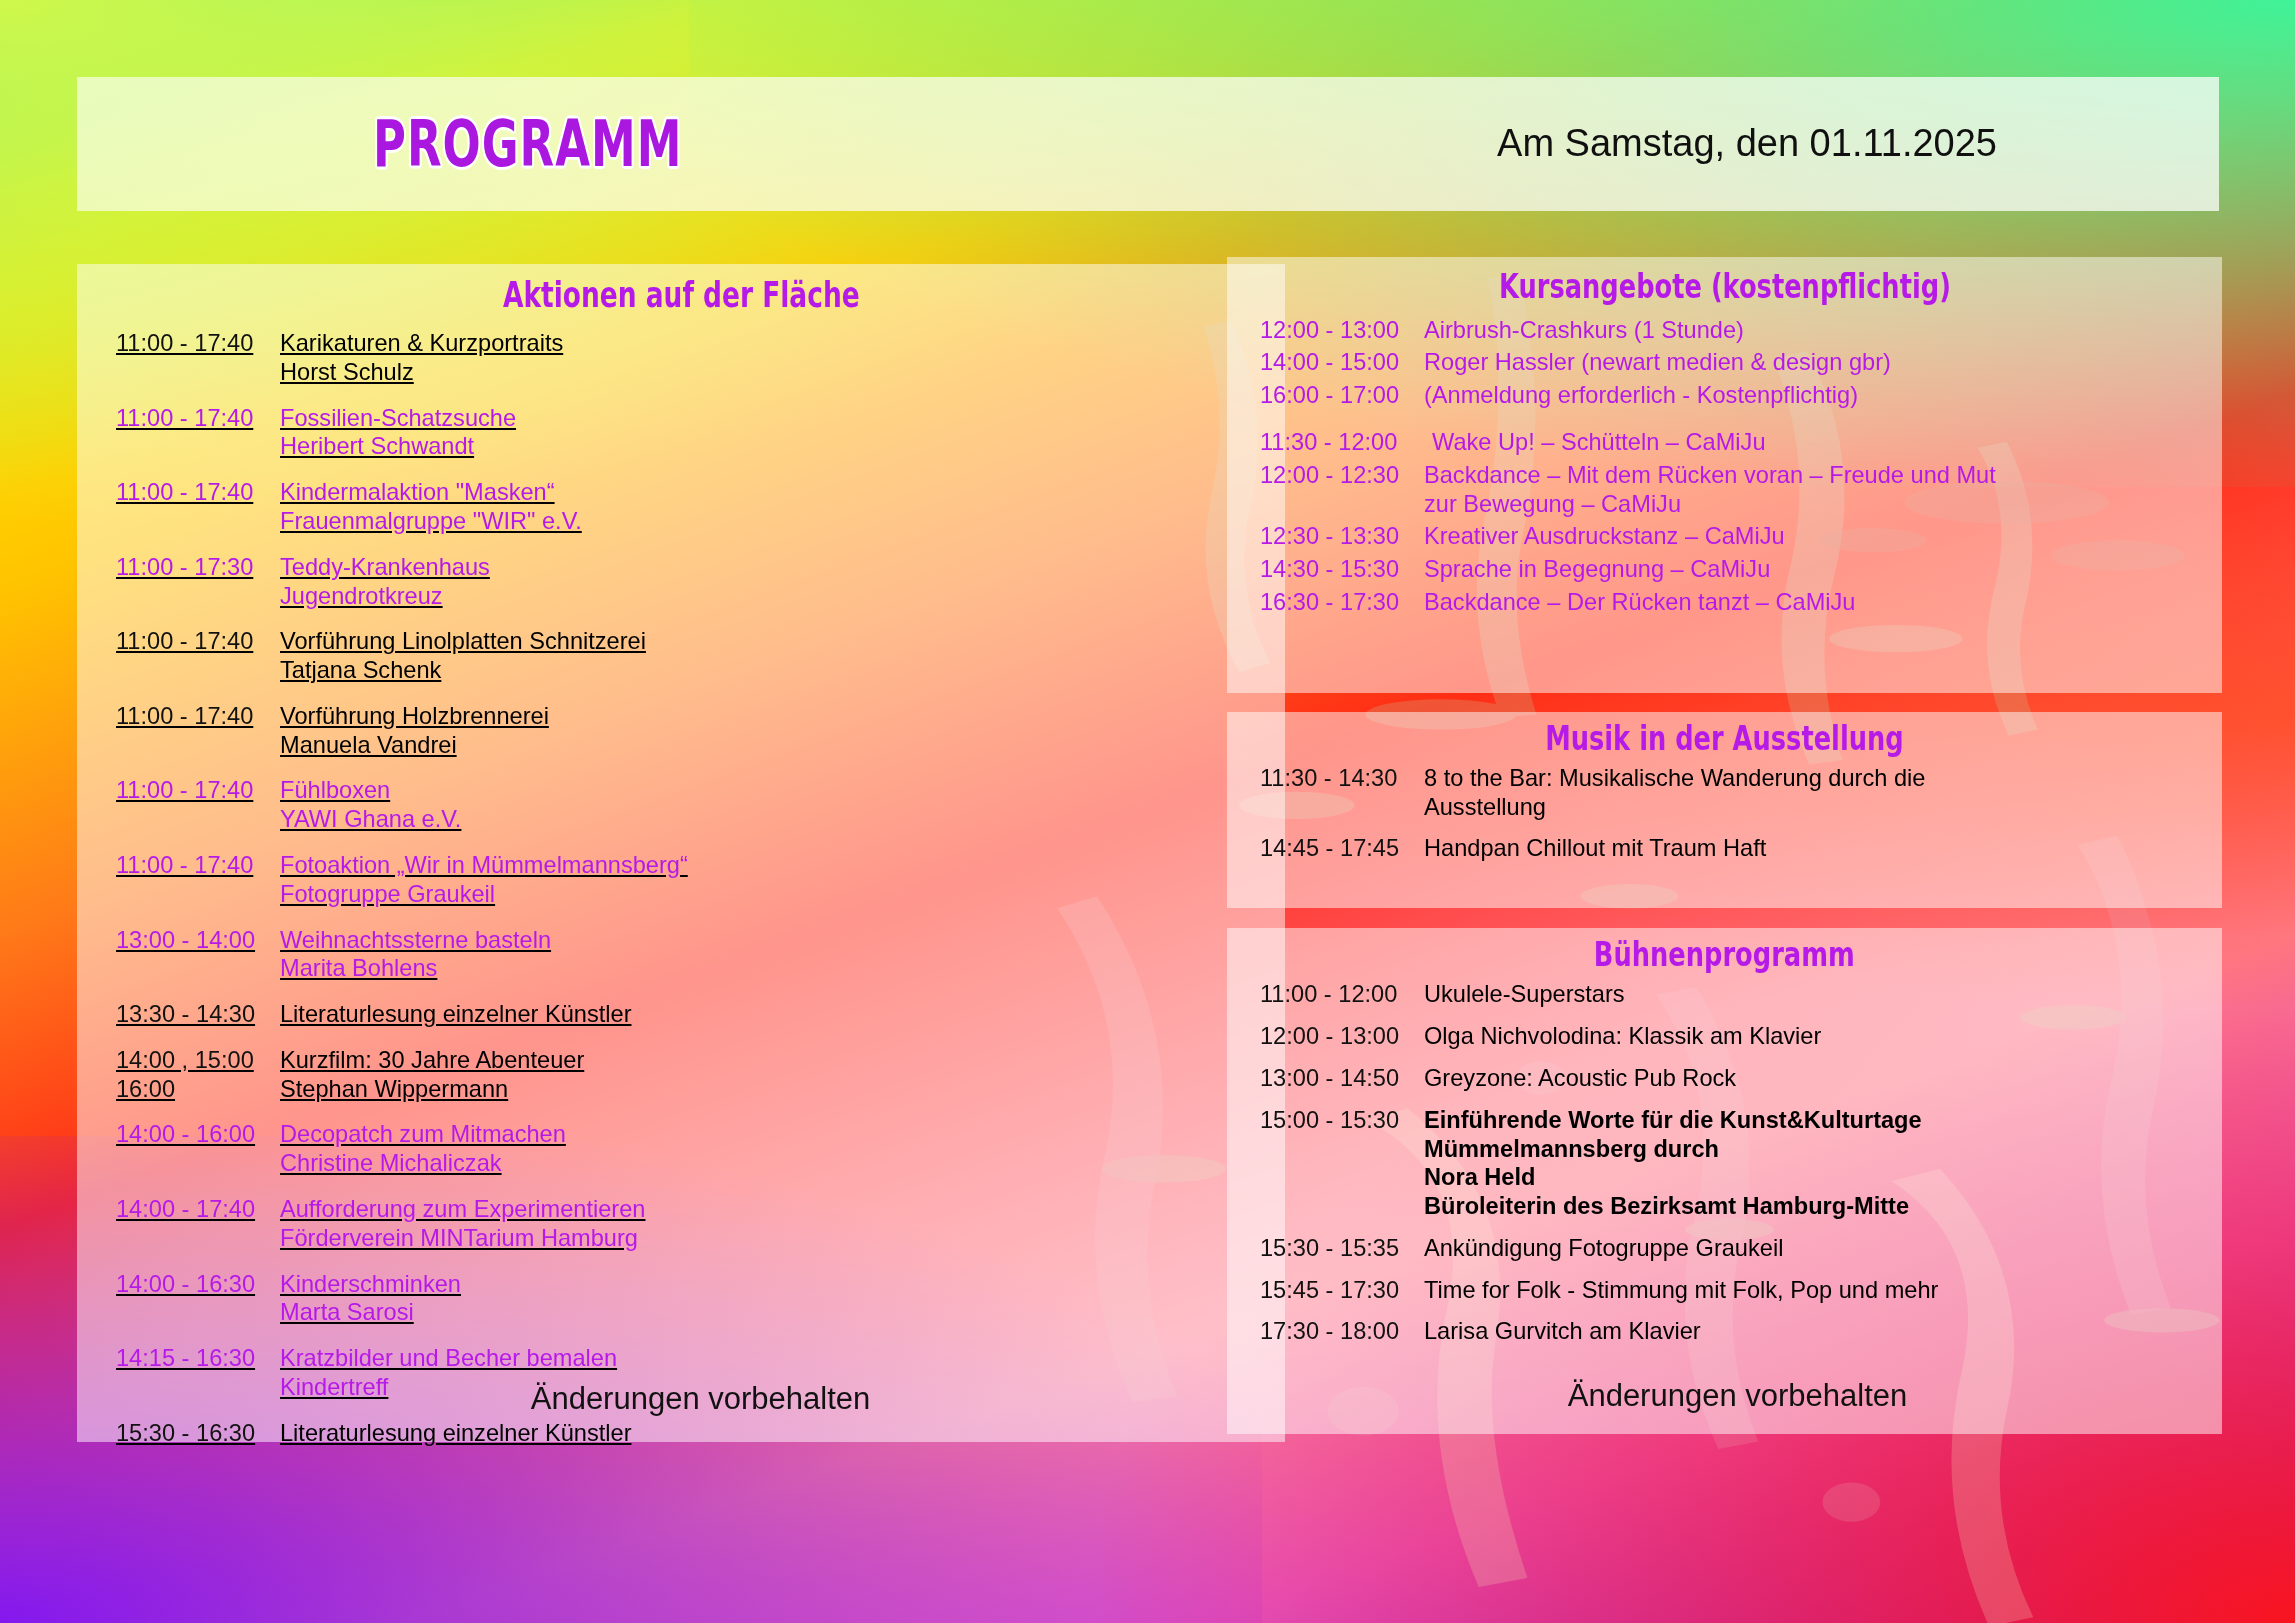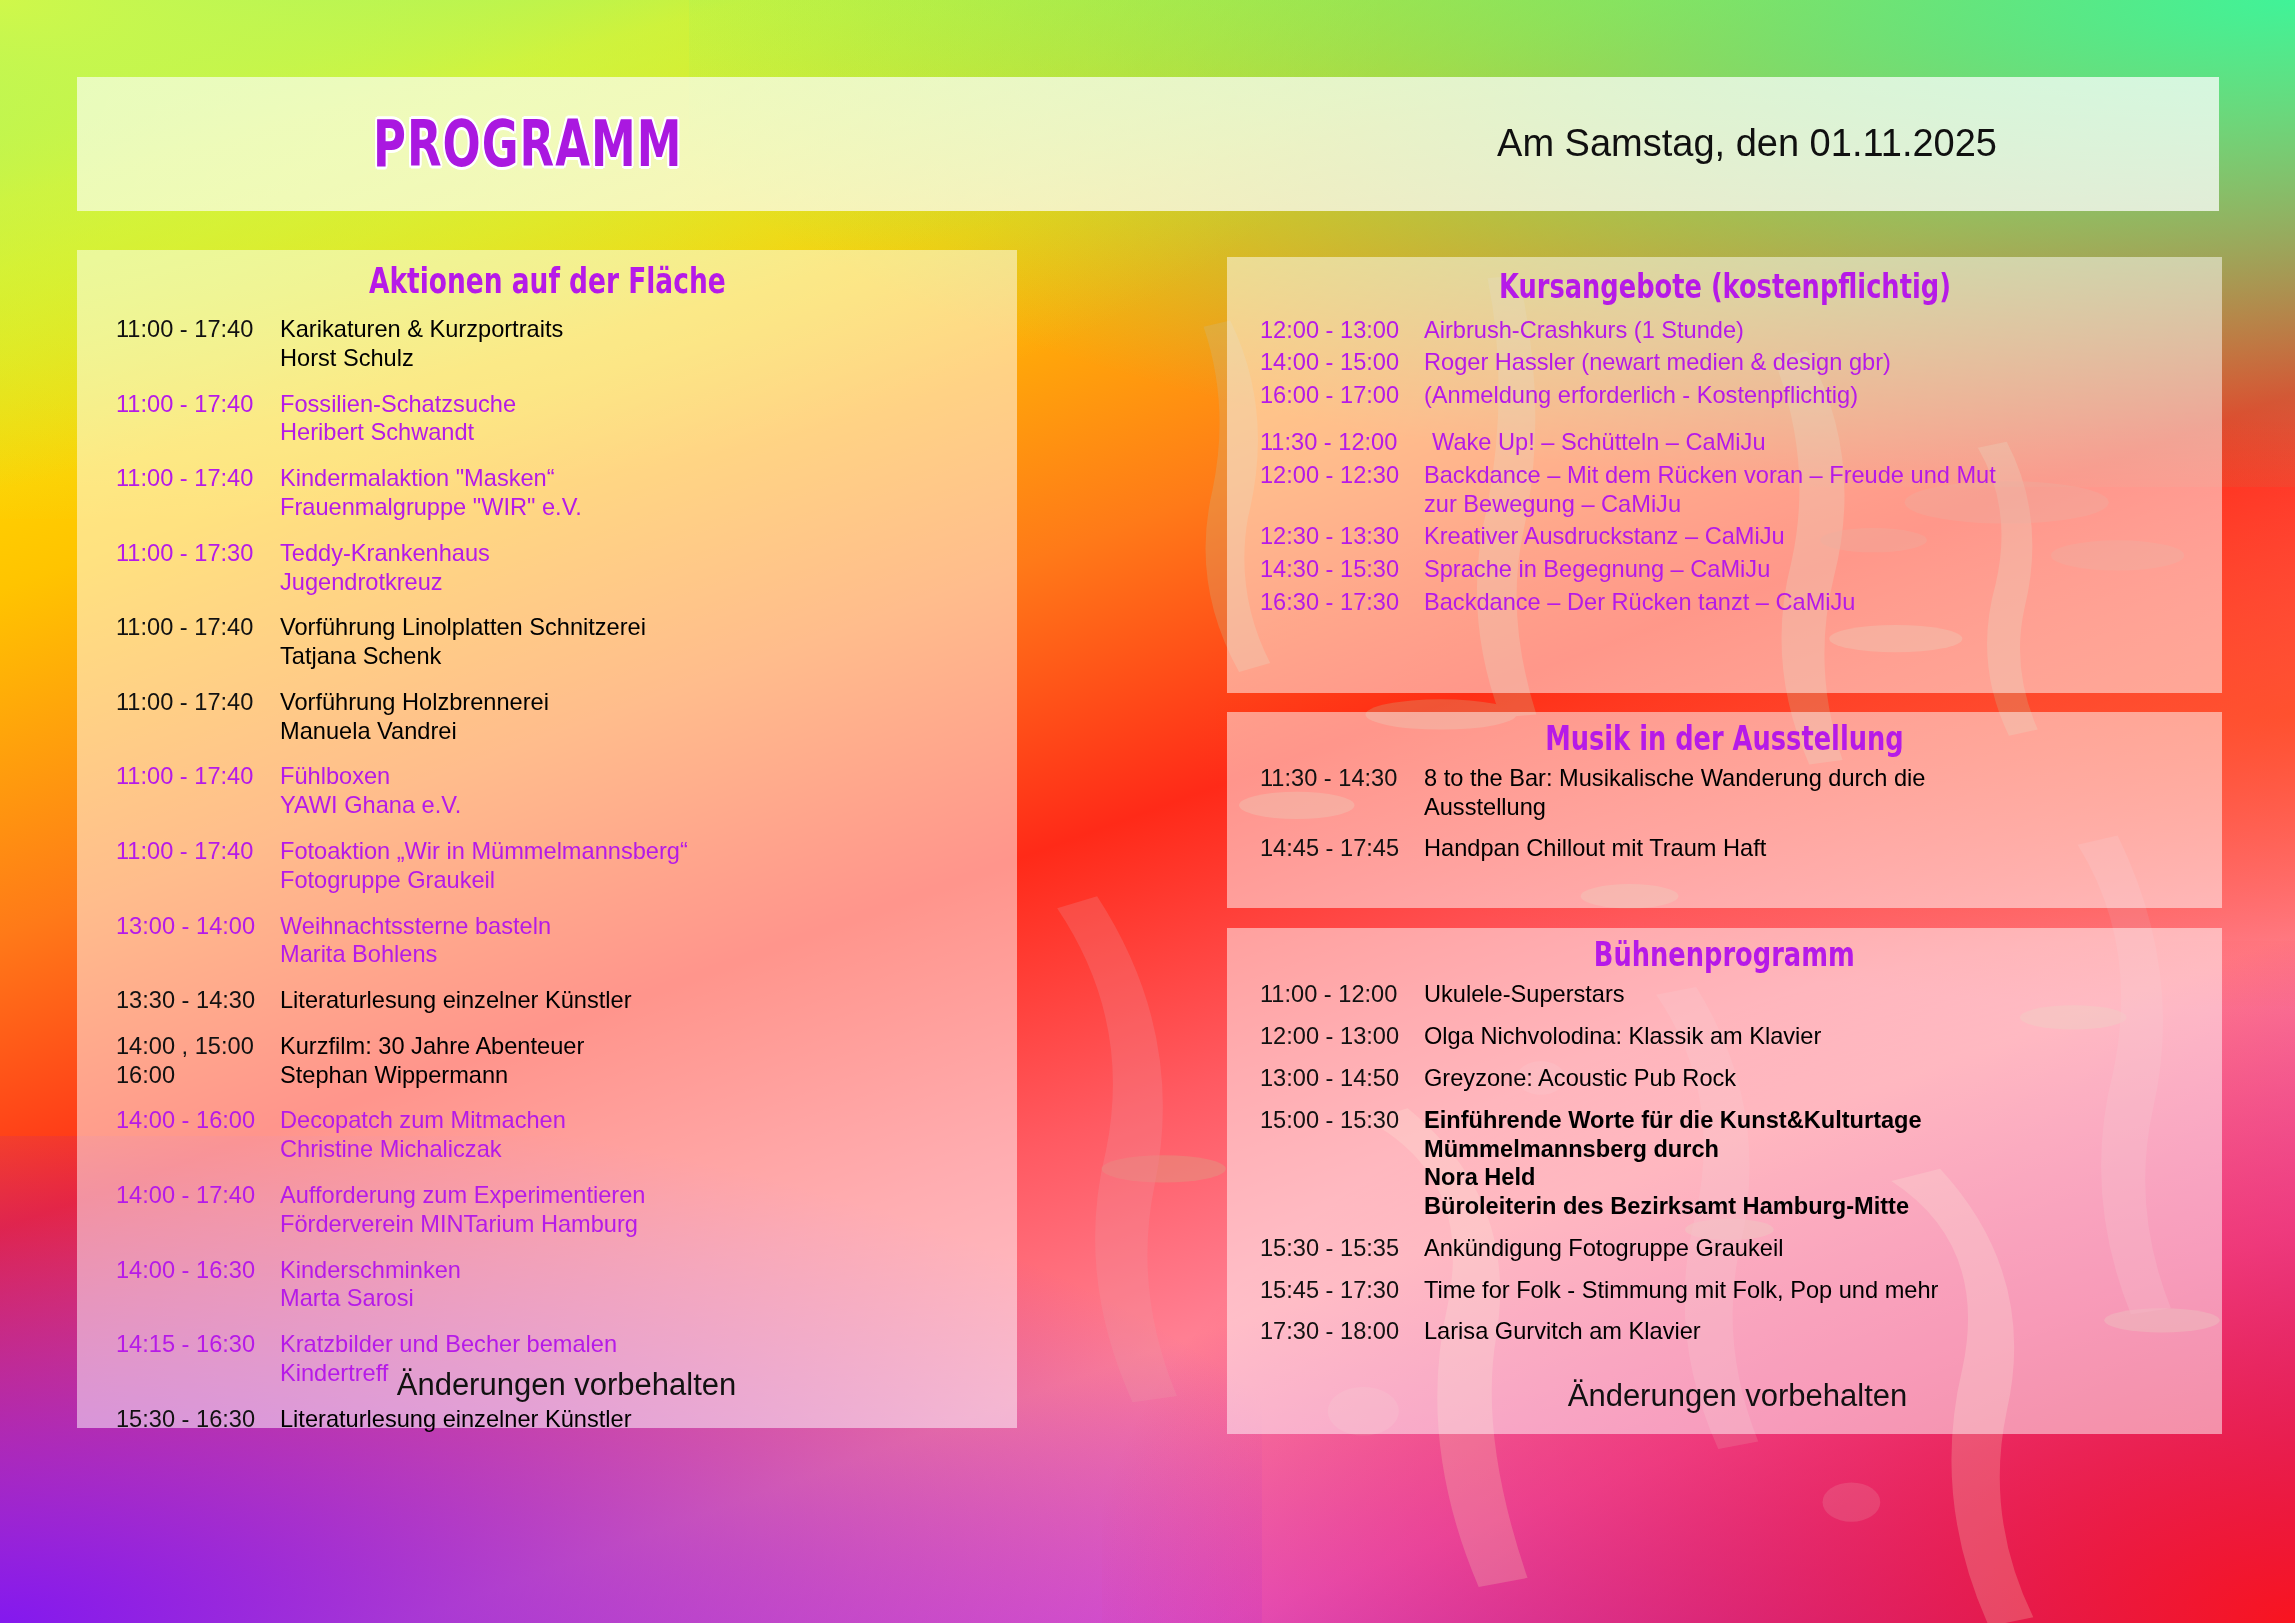--- a/index.html
+++ b/index.html
@@ -99,39 +99,39 @@
   }
   .header-date .l2{display:block;}
   .header-date b{font-weight:700;}
 
   
   .panel{
     position:absolute;
     background:rgba(255,255,255,.50);
     box-sizing:border-box;
   }
-  #panel-left   {left:77px; top:250px;  width:940px; height:1178px;}
+  #panel-left   {left:77px; top:264px;  width:1208px; height:1178px;}
   #panel-kurse  {left:1227px;top:257px;  width:995px; height:436px;}
   #panel-musik  {left:1227px;top:712px; width:995px; height:196px;}
   #panel-buehne {left:1227px;top:928px; width:995px; height:506px;}
 
   .sec-title{
     text-align:center;color:#b61ae8;font-weight:700;
     font-family:"DejaVu Sans Condensed","Liberation Sans Narrow","Liberation Sans",sans-serif;
     letter-spacing:0px;line-height:1;
   }
   .sec-title span{display:inline-block;transform:scaleX(.84);}
   #panel-left   .sec-title{font-size:35px;margin-top:14.4px;}
   #panel-kurse  .sec-title{font-size:34px;margin-top:11.8px;}
   #panel-musik  .sec-title{font-size:34px;margin-top:9.2px;}
   #panel-buehne .sec-title{font-size:34px;margin-top:9.2px;}
 
   
   .rows{padding:0;}
-  #panel-left   .rows{margin-top:15.7px;}
+  #panel-left   .rows{margin-top:15.7px;text-decoration:underline;}
   #panel-kurse  .rows{margin-top:13px;}
   #panel-musik  .rows{margin-top:9.2px;}
   #panel-buehne .rows{margin-top:9.2px;}
 
   .row{display:flex;align-items:flex-start;}
   .row .time{
     flex:0 0 auto;white-space:pre-line;
     font-size:23.6px;line-height:1.22;color:#111;
   }
   .row .desc{

